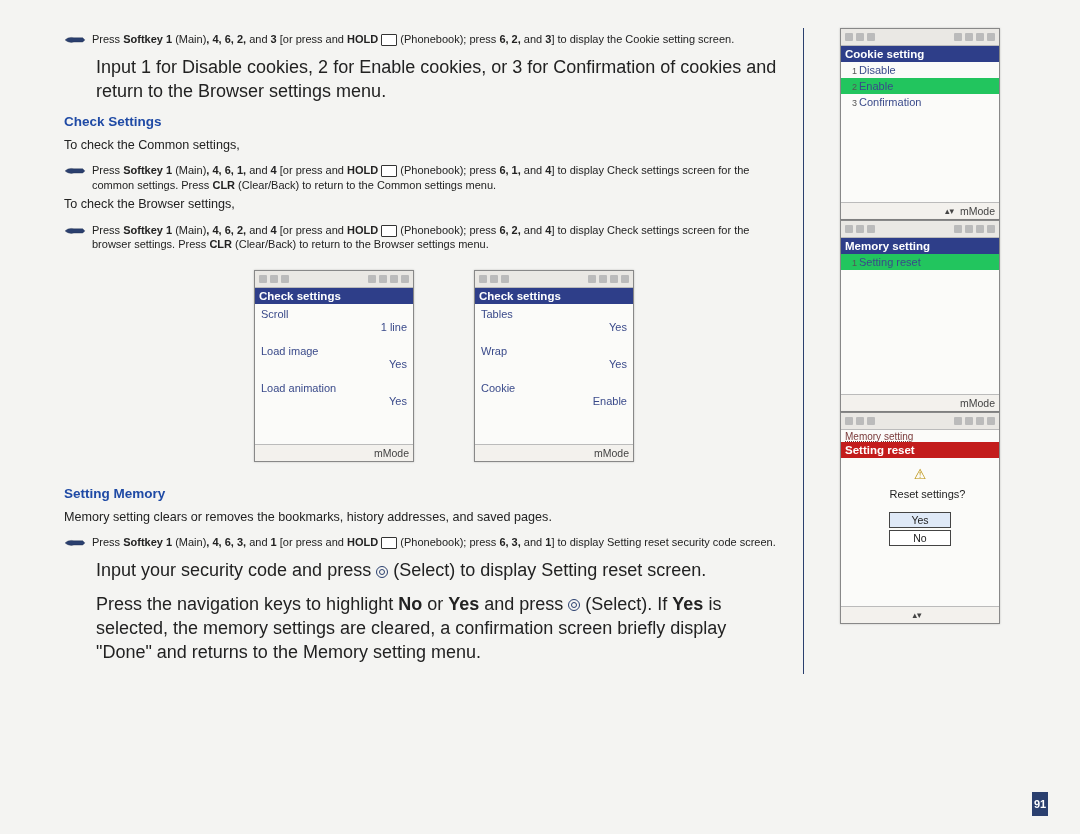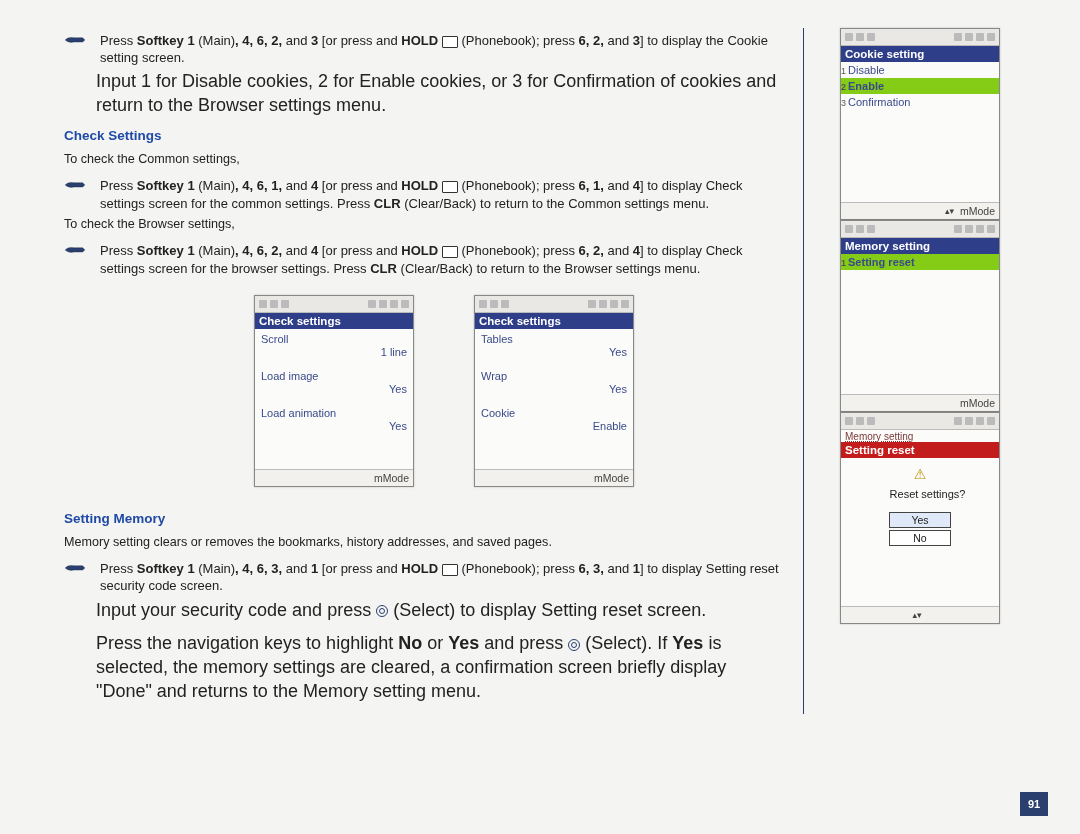--- a/index.html
+++ b/index.html
@@ -44,24 +44,24 @@
     font-weight: 300;
   }
   .bullet-row {
     display: flex;
     align-items: flex-start;
     margin: 4px 0 2px;
   }
   .hand-icon svg { width: 22px; height: 14px; margin-top: 2px; }
   .bullet-text {
     font-family: "Helvetica Neue", Arial, sans-serif;
-    font-size: 13px;
+    font-size: 11px;
     line-height: 1.32;
     font-weight: 300;
-    margin-left: 14px;
+    margin-left: 6px;
     flex: 1;
   }
   .indent-body {
     font-family: "Helvetica Neue", Arial, sans-serif;
     font-size: 18px;
     line-height: 1.32;
     font-weight: 300;
     margin: 4px 0 10px 32px;
   }
   b { font-weight: 700; }
@@ -128,26 +128,25 @@
   .phone .content {
     min-height: 140px;
     font-size: 11px;
     color: #3a4a8a;
     position: relative;
   }
   .phone .kv { padding: 4px 6px; }
   .phone .kv .k { text-align: left; }
   .phone .kv .v { text-align: right; margin-top: 1px; margin-bottom: 4px;}
   .phone .menu-item {
-    padding: 2px 0;
+    padding: 2px 11px;
     border-bottom: 0;
   }
   .phone .menu-item.hl {
-    background: #84cc16;
-    font-weight: bold;
+    background: #22c55e;
   }
   .phone .menu-item .num { font-size: 9px; color: #555; margin-right: 2px;}
   .phone .softbar {
     height: 16px;
     border-top: 1px solid #bbb;
     background: #f3f1ed;
     display: flex;
     align-items: center;
     justify-content: flex-end;
     padding: 0 4px;
@@ -192,21 +191,21 @@
     display: flex;
     gap: 60px;
     margin: 18px 0 24px 190px;
   }
   .right-phone { }
 
   .page-num {
     position: absolute;
     right: 32px;
     bottom: 18px;
-    width: 28px;
+    width: 16px;
     height: 24px;
     background: #2a3f6e;
     color: #fff;
     font-size: 11px;
     font-weight: bold;
     display: flex;
     align-items: center;
     justify-content: center;
   }
 </style>

